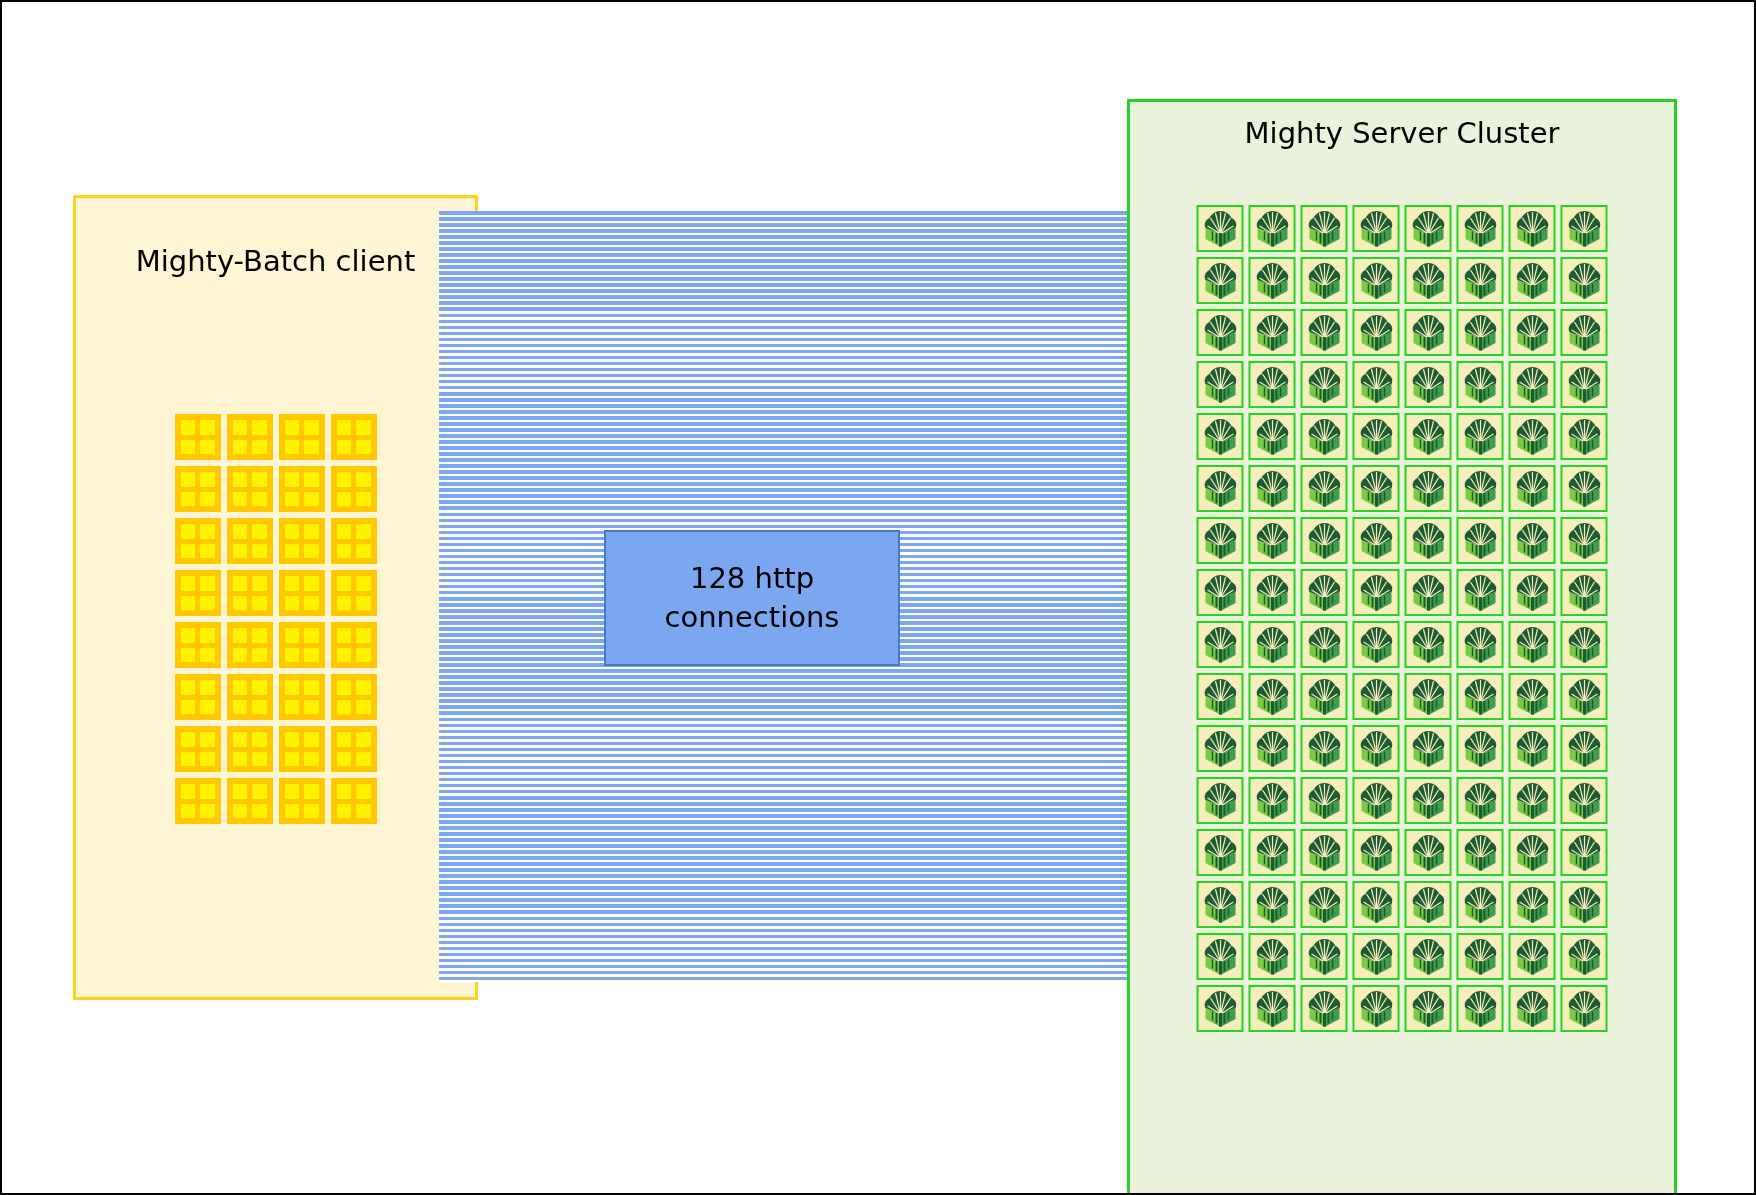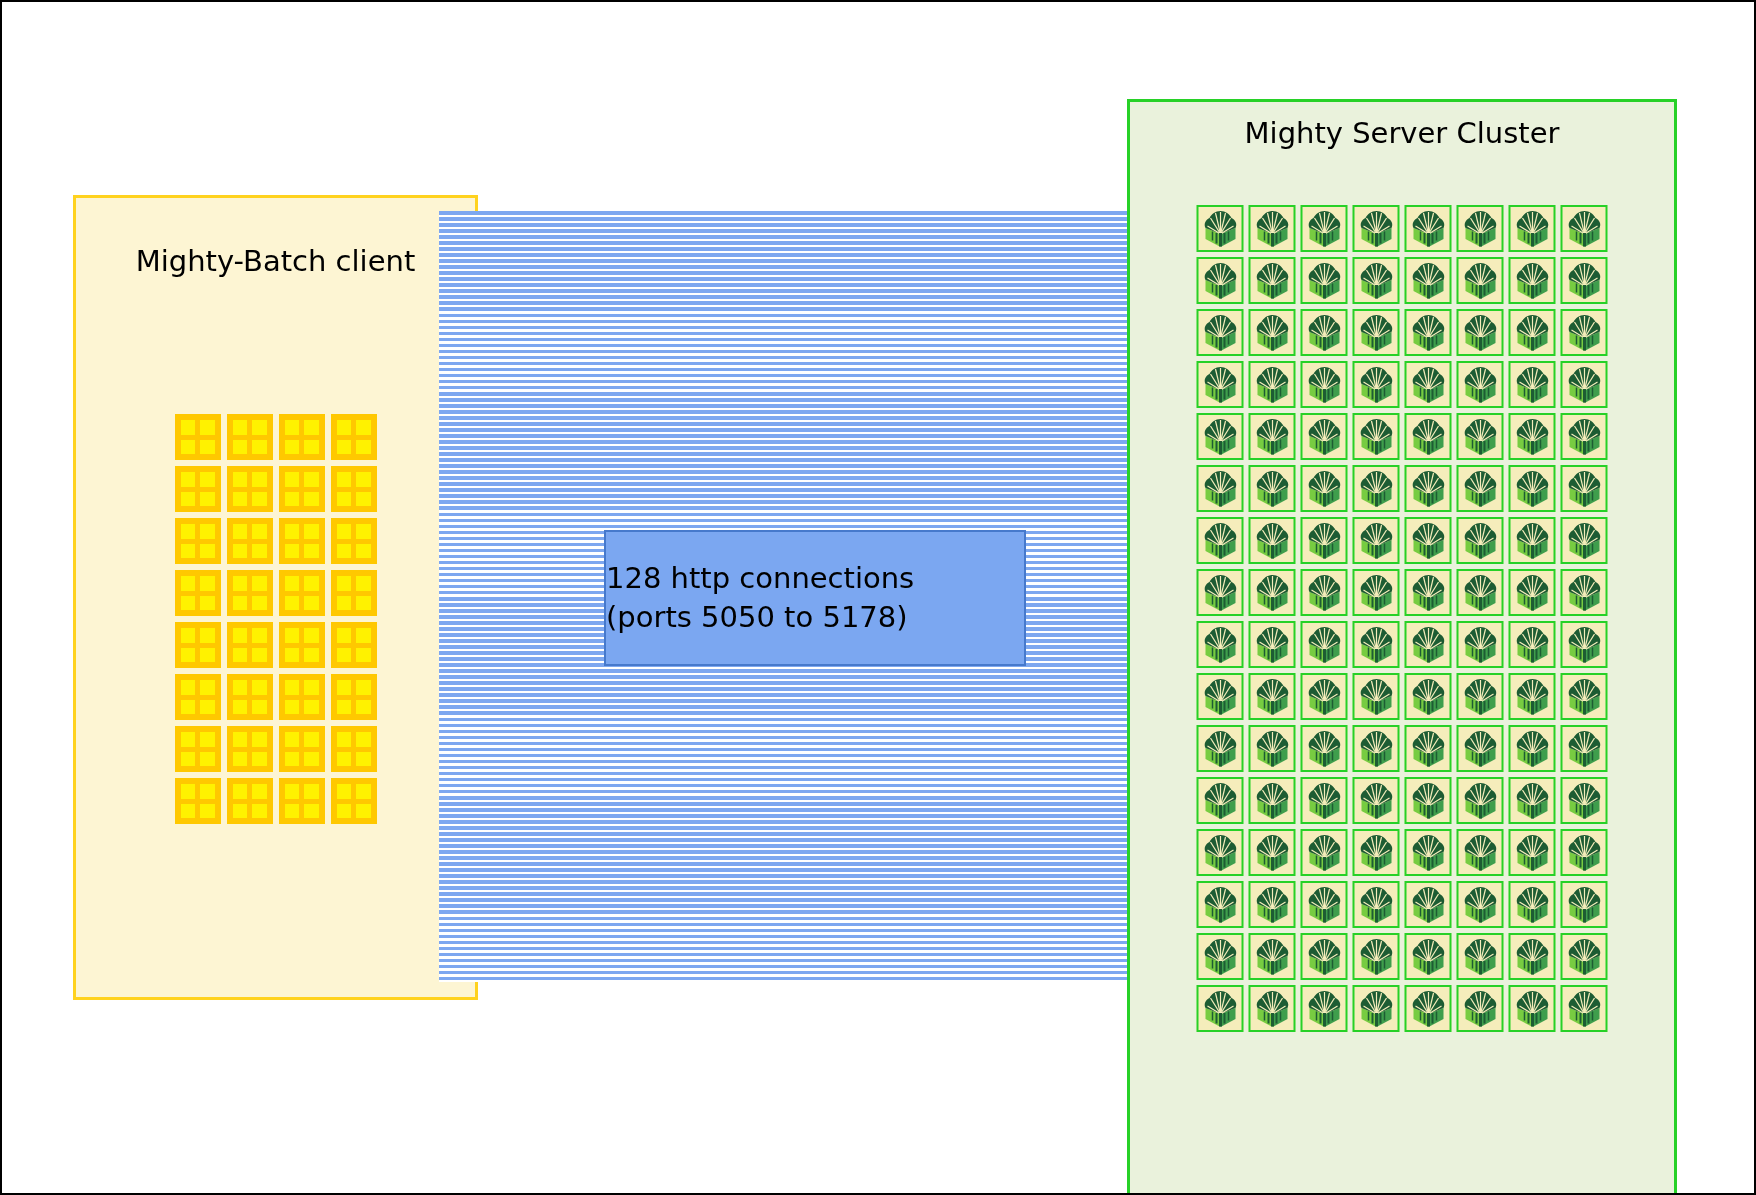--- a/index.html
+++ b/index.html
@@ -63,26 +63,26 @@
       to bottom,
       var(--connection-blue, #7DA7F0) 0px,
       var(--connection-blue, #7DA7F0) 3.6px,
       #ffffff 3.6px,
       #ffffff 6.03px
     );
   }
   .label-box {
     position: absolute;
     left: 602px; top: 528px;
-    width: 422px; height: 136px;
+    width: 296px; height: 136px;
     background: var(--label-fill, #7BA7F1);
     border: 2px solid var(--label-border, #4679CC);
     display: flex;
     flex-direction: column;
-    align-items: flex-start;
+    align-items: flex-end;
     justify-content: center;
     text-align: center;
     font-size: 29px;
     line-height: 39px;
     color: #000;
   }
 
   
   .cluster-box {
     position: absolute;
@@ -348,21 +348,20 @@
     <span class="cpu-core"></span>
     <span class="cpu-core"></span>
   </div>
 </div>
   </section>
 
   <div class="stripes"></div>
 
   <div class="label-box">
     <span>128 http connections</span>
-    <span>(ports 5050 to 5178)</span>
   </div>
 
   <section class="cluster-box">
     <div class="box-title">
       <span>Mighty Server Cluster</span>
     </div>
     <div class="tree-grid" style="grid-template-columns: repeat(8, 47px);">
   <div class="tree-tile">
     <svg class="tree-svg" width="38" height="38" viewBox="0 0 38 38">
       <polygon class="tree-face-left" points="4,18 19,24 19,37 4,29"></polygon>

